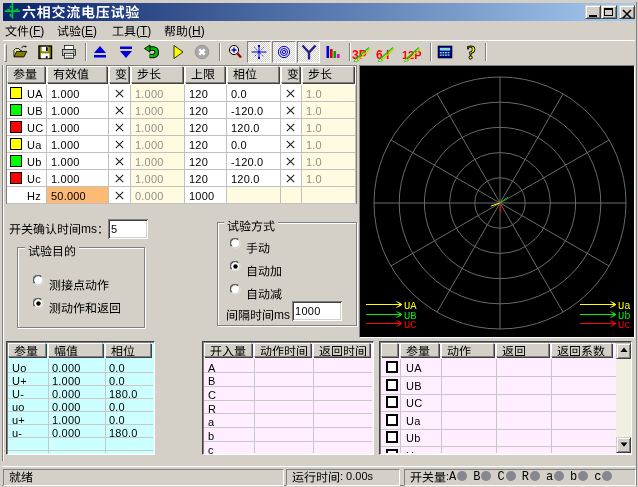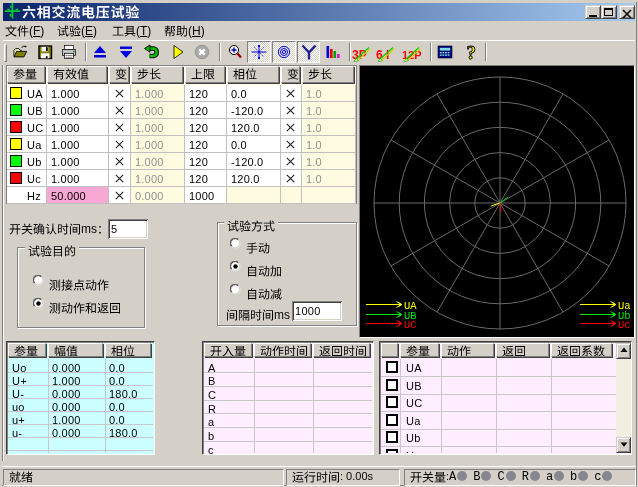--- a/index.html
+++ b/index.html
@@ -382,21 +382,21 @@
 <div class="abs" style="left:131px;top:170px;width:54px;height:17px;background:#fffbe0;border-right:1px solid #c0c0c0;border-bottom:1px solid #c0c0c0;font-size:11px;letter-spacing:0.2px;color:#909090;padding:3px 0 0 4px;white-space:nowrap">1.000</div>
 <div class="abs" style="left:185px;top:170px;width:42px;height:17px;background:#fff;border-right:1px solid #c0c0c0;border-bottom:1px solid #c0c0c0;font-size:11px;letter-spacing:0.2px;color:#000;padding:3px 0 0 4px;white-space:nowrap">120</div>
 <div class="abs" style="left:227px;top:170px;width:54px;height:17px;background:#fff;border-right:1px solid #c0c0c0;border-bottom:1px solid #c0c0c0;font-size:11px;letter-spacing:0.2px;color:#000;padding:3px 0 0 4px;white-space:nowrap">120.0</div>
 <div class="abs" style="left:281px;top:170px;width:21px;height:17px;background:#fff;border-right:1px solid #c0c0c0;border-bottom:1px solid #c0c0c0;font-size:11px;letter-spacing:0.2px;color:#000;padding:3px 0 0 5px;white-space:nowrap"><svg width="9" height="9" viewBox="0 0 9 9" style="margin-top:1px">
       <path d="M0.8 0.8 L8.2 8.2 M8.2 0.8 L0.8 8.2" stroke="#202020" stroke-width="1.1"></path>
     </svg></div>
 <div class="abs" style="left:302px;top:170px;width:54px;height:17px;background:#fffbe0;border-right:1px solid #c0c0c0;border-bottom:1px solid #c0c0c0;font-size:11px;letter-spacing:0.2px;color:#909090;padding:3px 0 0 4px;white-space:nowrap">1.0</div>
 <div class="abs" style="left:7px;top:187px;width:40px;height:17px;background:#fff;border-right:1px solid #c0c0c0;border-bottom:1px solid #c0c0c0;font-size:11px;letter-spacing:0.2px;color:#000;padding:3px 0 0 4px;white-space:nowrap">
     <span style="position:absolute;left:20px;top:3px">Hz</span>
   </div>
-<div class="abs" style="left:47px;top:187px;width:62px;height:17px;background:#f9a8d4;border-right:1px solid #c0c0c0;border-bottom:1px solid #c0c0c0;font-size:11px;letter-spacing:0.2px;color:#000;padding:3px 0 0 4px;white-space:nowrap">50.000</div>
+<div class="abs" style="left:47px;top:187px;width:62px;height:17px;background:#fdba74;border-right:1px solid #c0c0c0;border-bottom:1px solid #c0c0c0;font-size:11px;letter-spacing:0.2px;color:#000;padding:3px 0 0 4px;white-space:nowrap">50.000</div>
 <div class="abs" style="left:109px;top:187px;width:22px;height:17px;background:#fff;border-right:1px solid #c0c0c0;border-bottom:1px solid #c0c0c0;font-size:11px;letter-spacing:0.2px;color:#000;padding:3px 0 0 6px;white-space:nowrap"><svg width="9" height="9" viewBox="0 0 9 9" style="margin-top:1px">
       <path d="M0.8 0.8 L8.2 8.2 M8.2 0.8 L0.8 8.2" stroke="#202020" stroke-width="1.1"></path>
     </svg></div>
 <div class="abs" style="left:131px;top:187px;width:54px;height:17px;background:#fffbe0;border-right:1px solid #c0c0c0;border-bottom:1px solid #c0c0c0;font-size:11px;letter-spacing:0.2px;color:#909090;padding:3px 0 0 4px;white-space:nowrap">0.000</div>
 <div class="abs" style="left:185px;top:187px;width:42px;height:17px;background:#fff;border-right:1px solid #c0c0c0;border-bottom:1px solid #c0c0c0;font-size:11px;letter-spacing:0.2px;color:#000;padding:3px 0 0 4px;white-space:nowrap">1000</div>
 <div class="abs" style="left:227px;top:187px;width:54px;height:17px;background:#fffbe0;border-right:1px solid #c0c0c0;border-bottom:1px solid #c0c0c0;font-size:11px;letter-spacing:0.2px;color:#000;padding:3px 0 0 4px;white-space:nowrap"></div>
 <div class="abs" style="left:281px;top:187px;width:21px;height:17px;background:#fffbe0;border-right:1px solid #c0c0c0;border-bottom:1px solid #c0c0c0;font-size:11px;letter-spacing:0.2px;color:#000;padding:3px 0 0 5px;white-space:nowrap"></div>
 <div class="abs" style="left:302px;top:187px;width:54px;height:17px;background:#fffbe0;border-right:1px solid #c0c0c0;border-bottom:1px solid #c0c0c0;font-size:11px;letter-spacing:0.2px;color:#909090;padding:3px 0 0 4px;white-space:nowrap"></div>
 <div class="abs" style="left:359px;top:65px;width:276px;height:273px;border-top:1px solid #808080;border-left:1px solid #808080;border-bottom:1px solid #fff;border-right:1px solid #fff;background:#000"></div>
 <svg class="abs" style="left:360px;top:66px" width="274" height="271" viewBox="0 0 274 271">

